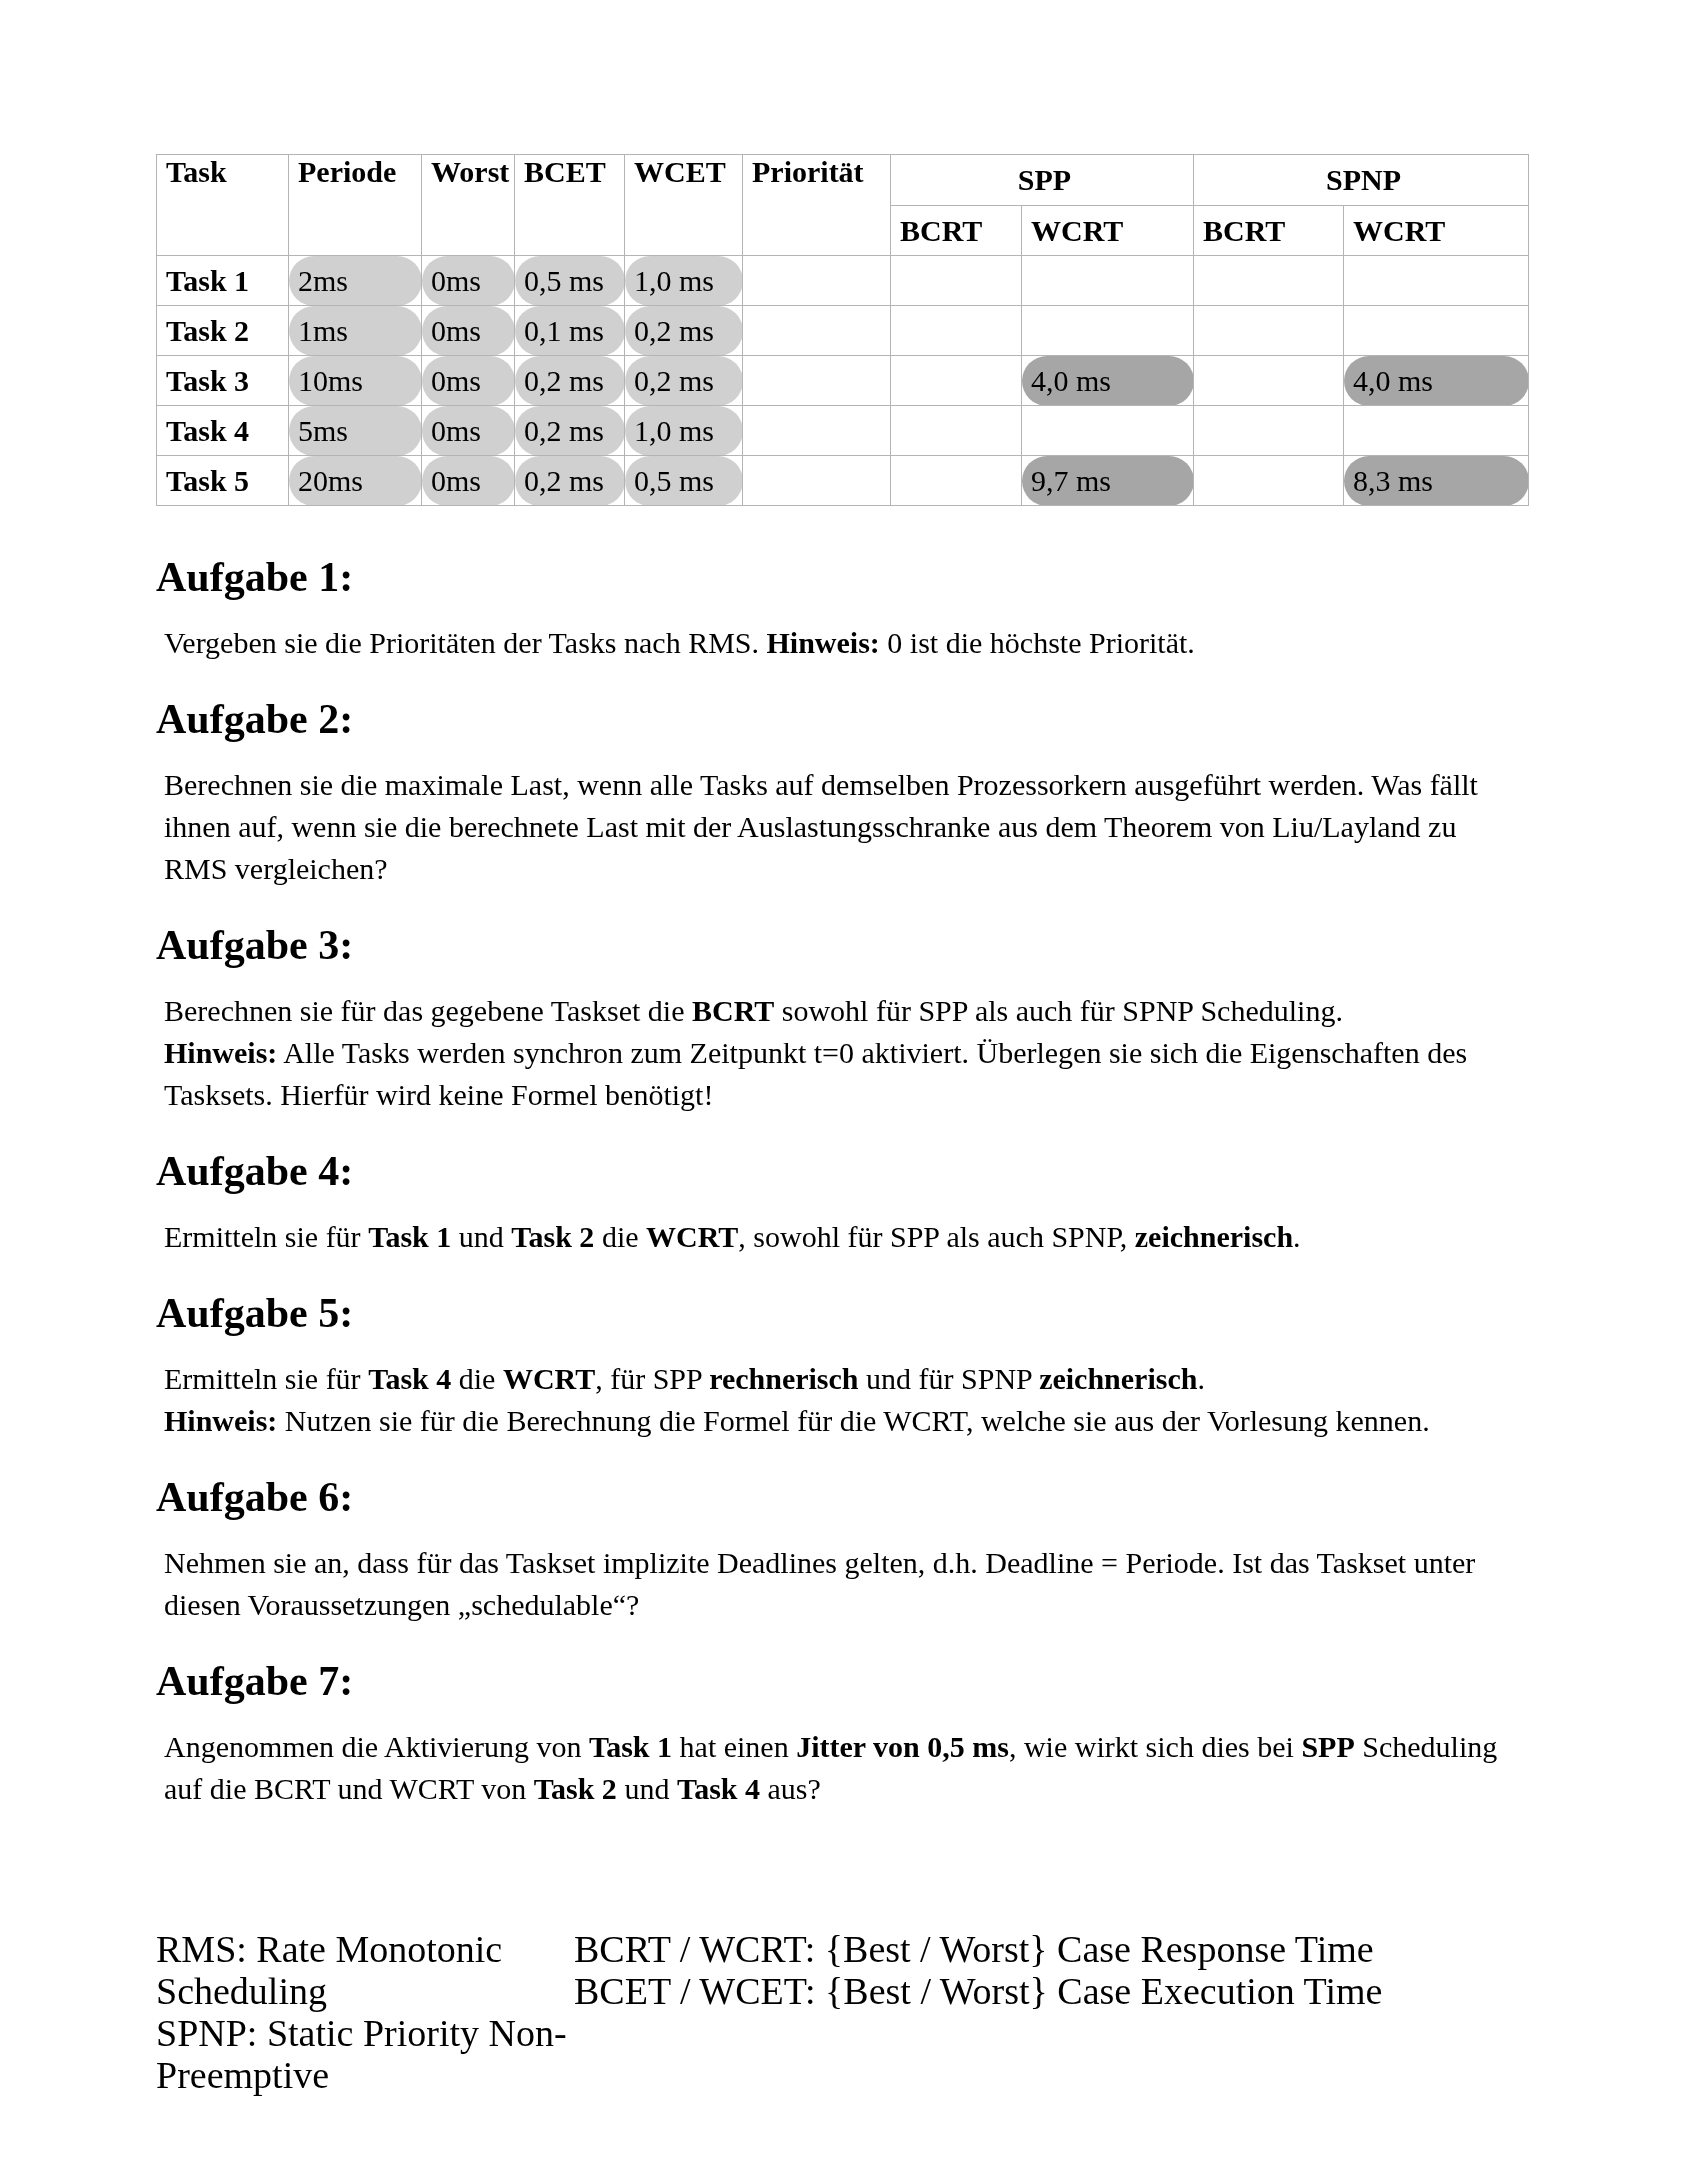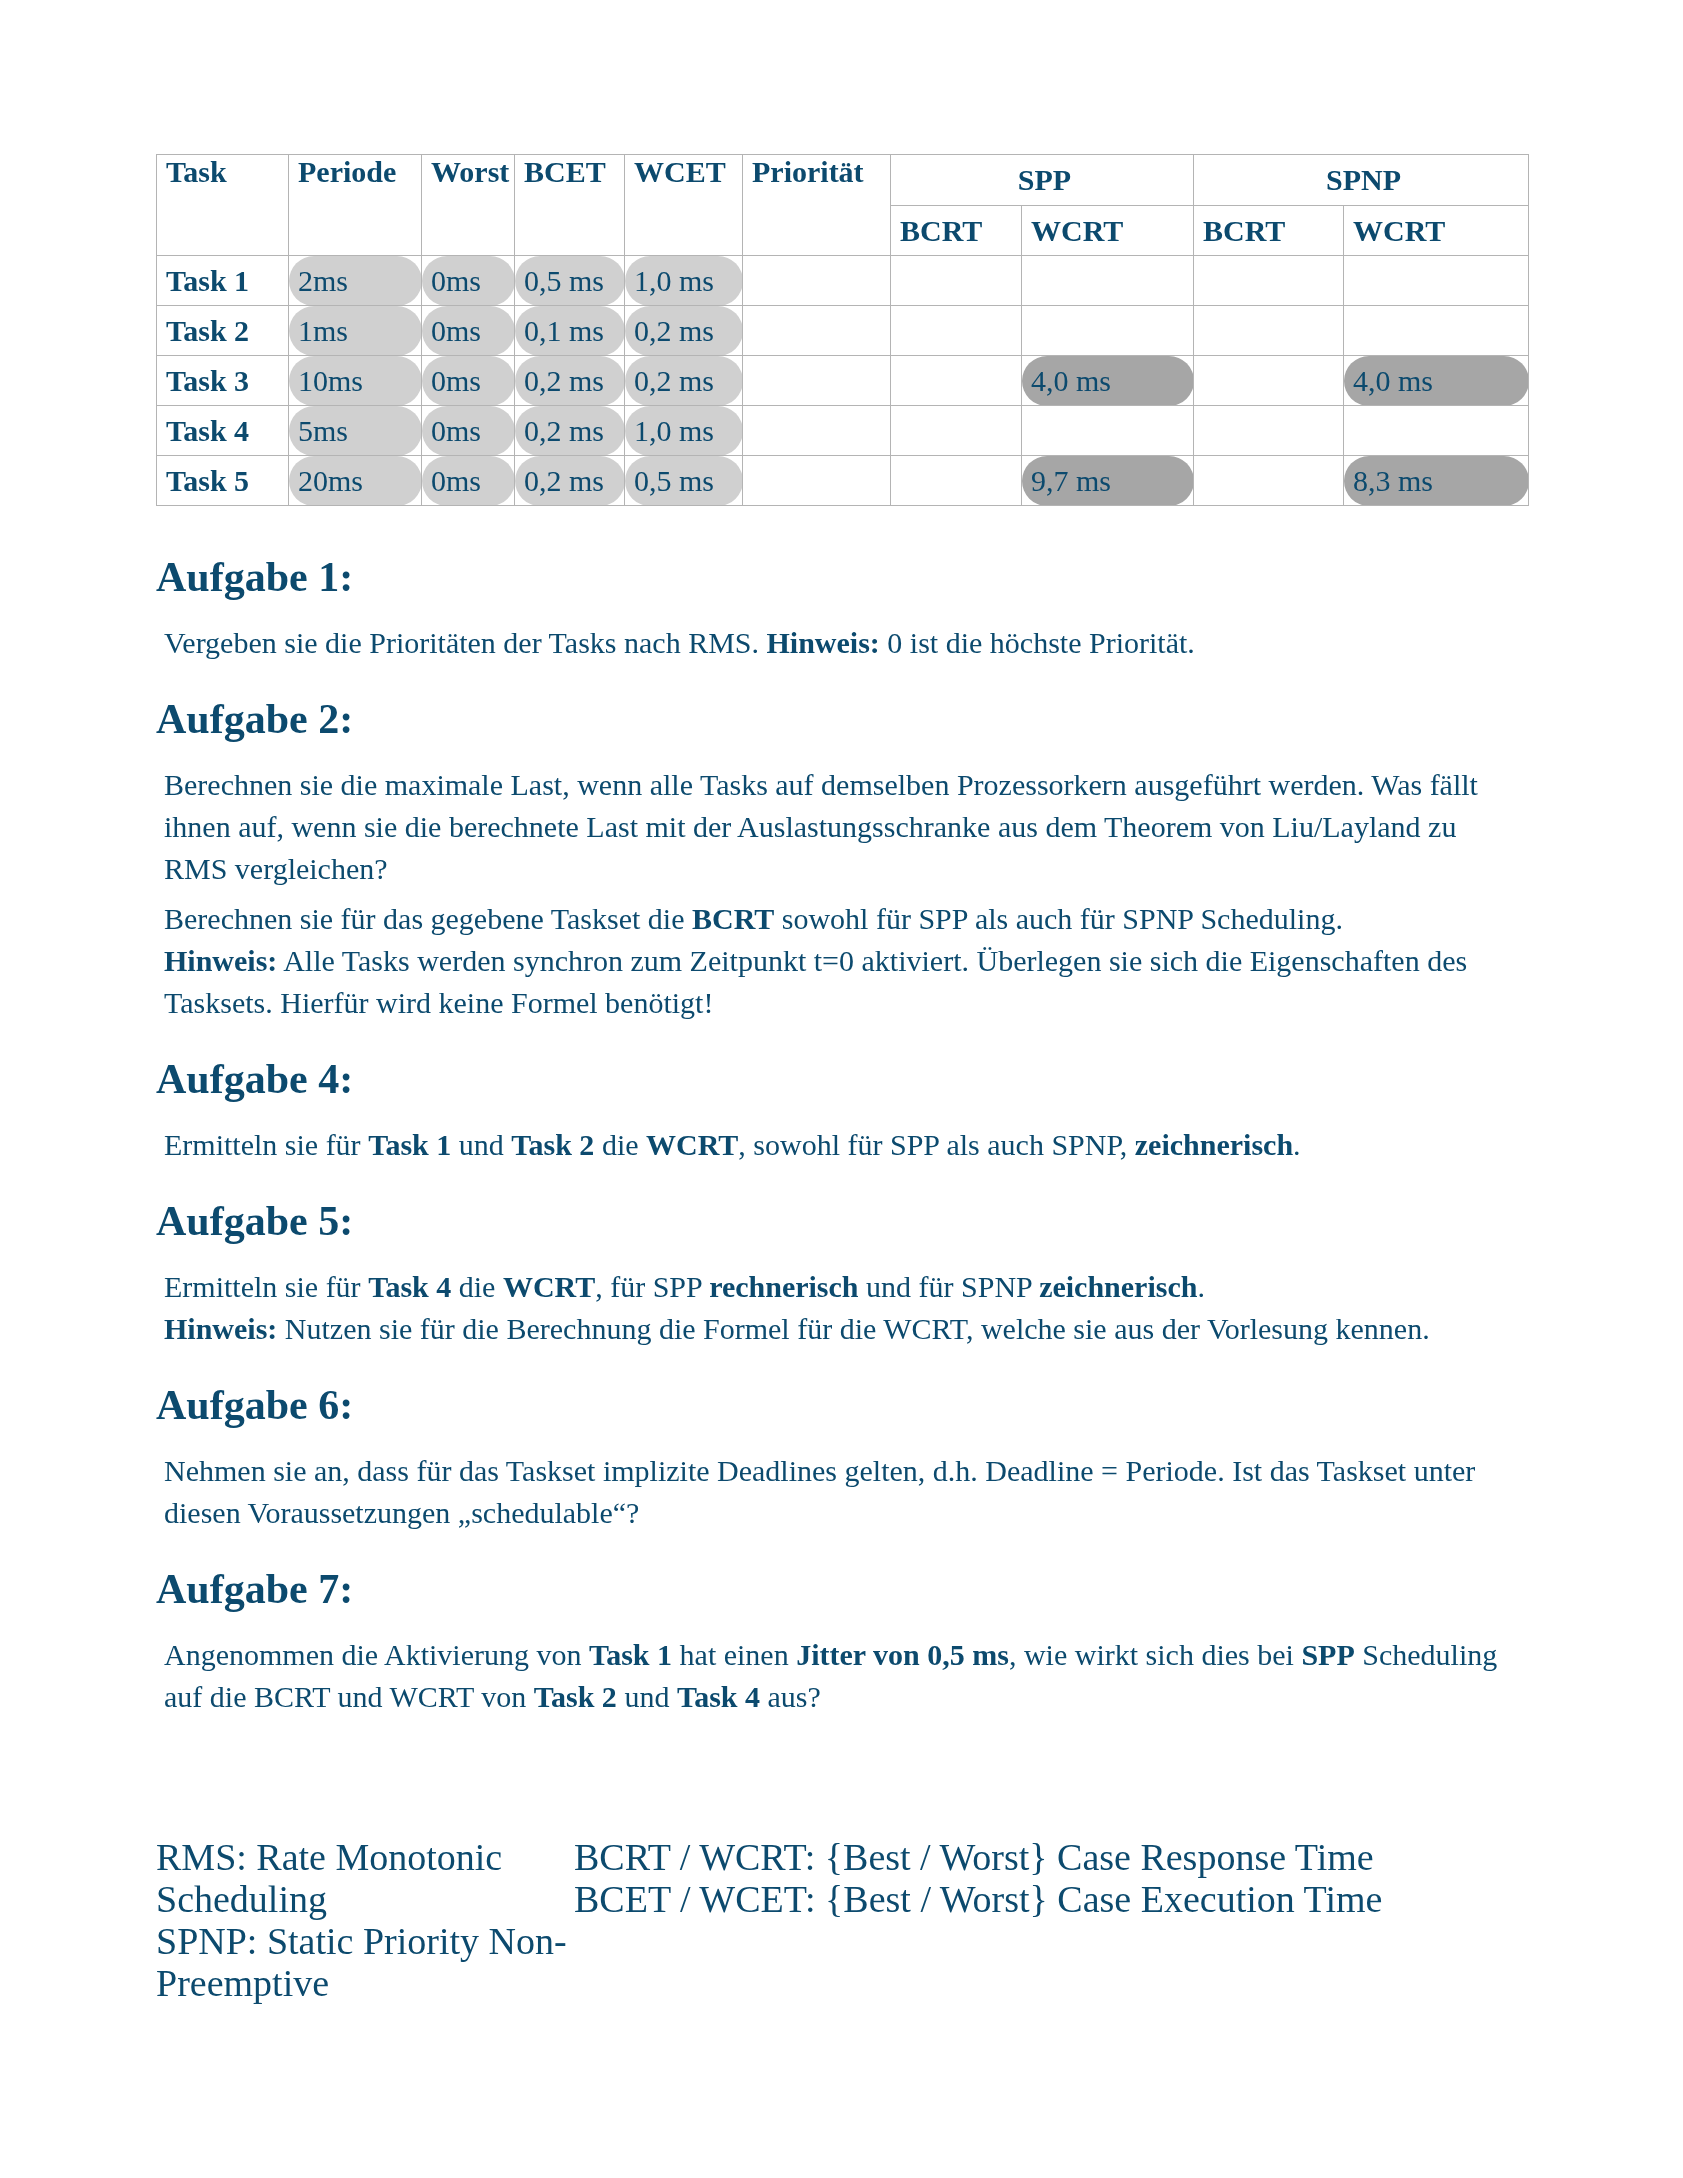--- a/index.html
+++ b/index.html
@@ -1,17 +1,17 @@
 <!DOCTYPE html>
 <html><head>
 <meta charset="utf-8">
 <style>
   html,body{margin:0;padding:0;background:#ffffff;}
   .page{position:relative;width:1683px;height:2178px;background:#ffffff;overflow:hidden;
-        font-family:"Liberation Serif", serif;color:#0c4a6e;}
+        font-family:"Liberation Serif", serif;color:#000000;}
   .content{padding:154px 0 0 156px;}
 
   table.tasks{border-collapse:collapse;table-layout:fixed;width:1371px;font-size:30px;}
   table.tasks th, table.tasks td{border:1px solid #b4b4b4;padding:0 4px 0 9px;overflow:hidden;}
   tr.h1{height:51px;} tr.h2{height:50px;} tbody tr{height:50px;}
   thead th{font-weight:bold;text-align:left;vertical-align:middle;}
   th.mh{vertical-align:top;padding-top:10px;}
   th.gh{text-align:center;}
   tbody th.rh{font-weight:bold;text-align:left;vertical-align:middle;background:#ffffff;}
   tbody td{vertical-align:middle;font-weight:normal;background:#ffffff;border-radius:25px;}
@@ -125,20 +125,21 @@
           <td class="hl">8,3 ms</td>
         </tr>
       </tbody>
     </table>
 
     <div id="sections">
         <h2 class="aufgabe">Aufgabe 1:</h2>
         <p class="para">Vergeben sie die Prioritäten der Tasks nach RMS. <b>Hinweis:</b> 0 ist die höchste Priorität.</p>
         <h2 class="aufgabe">Aufgabe 2:</h2>
         <p class="para">Berechnen sie die maximale Last, wenn alle Tasks auf demselben Prozessorkern ausgeführt werden. Was fällt<br>ihnen auf, wenn sie die berechnete Last mit der Auslastungsschranke aus dem Theorem von Liu/Layland zu<br>RMS vergleichen?</p>
+        <h2 class="aufgabe">Aufgabe 3:</h2>
         <p class="para">Berechnen sie für das gegebene Taskset die <b>BCRT</b> sowohl für SPP als auch für SPNP Scheduling.<br><b>Hinweis:</b> Alle Tasks werden synchron zum Zeitpunkt t=0 aktiviert. Überlegen sie sich die Eigenschaften des<br>Tasksets. Hierfür wird keine Formel benötigt!</p>
         <h2 class="aufgabe">Aufgabe 4:</h2>
         <p class="para">Ermitteln sie für <b>Task 1</b> und <b>Task 2</b> die <b>WCRT</b>, sowohl für SPP als auch SPNP, <b>zeichnerisch</b>.</p>
         <h2 class="aufgabe">Aufgabe 5:</h2>
         <p class="para">Ermitteln sie für <b>Task 4</b> die <b>WCRT</b>, für SPP <b>rechnerisch</b> und für SPNP <b>zeichnerisch</b>.<br><b>Hinweis:</b> Nutzen sie für die Berechnung die Formel für die WCRT, welche sie aus der Vorlesung kennen.</p>
         <h2 class="aufgabe">Aufgabe 6:</h2>
         <p class="para">Nehmen sie an, dass für das Taskset implizite Deadlines gelten, d.h. Deadline = Periode. Ist das Taskset unter<br>diesen Voraussetzungen „schedulable“?</p>
         <h2 class="aufgabe">Aufgabe 7:</h2>
         <p class="para">Angenommen die Aktivierung von <b>Task 1</b> hat einen <b>Jitter von 0,5 ms</b>, wie wirkt sich dies bei <b>SPP</b> Scheduling<br>auf die BCRT und WCRT von <b>Task 2</b> und <b>Task 4</b> aus?</p>
       </div>

